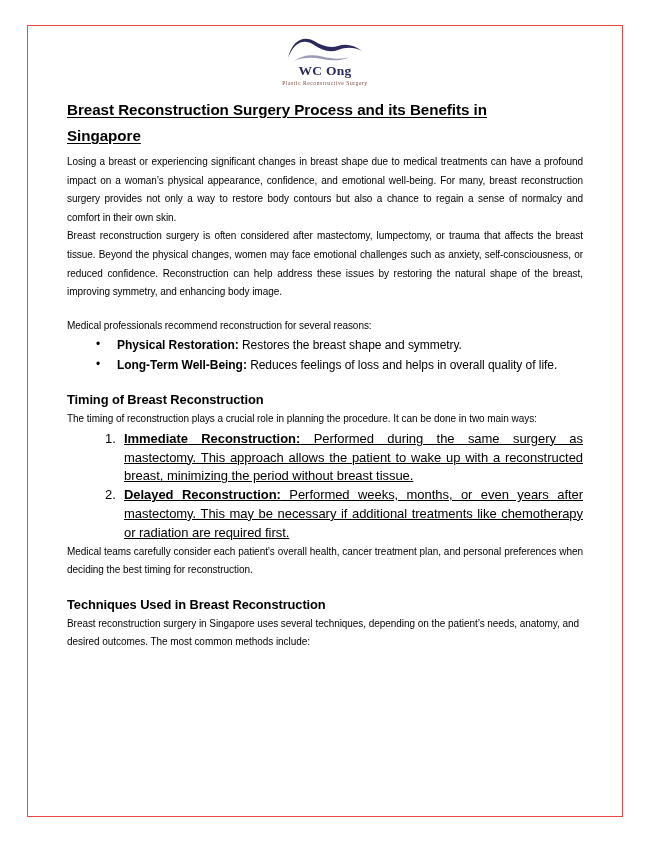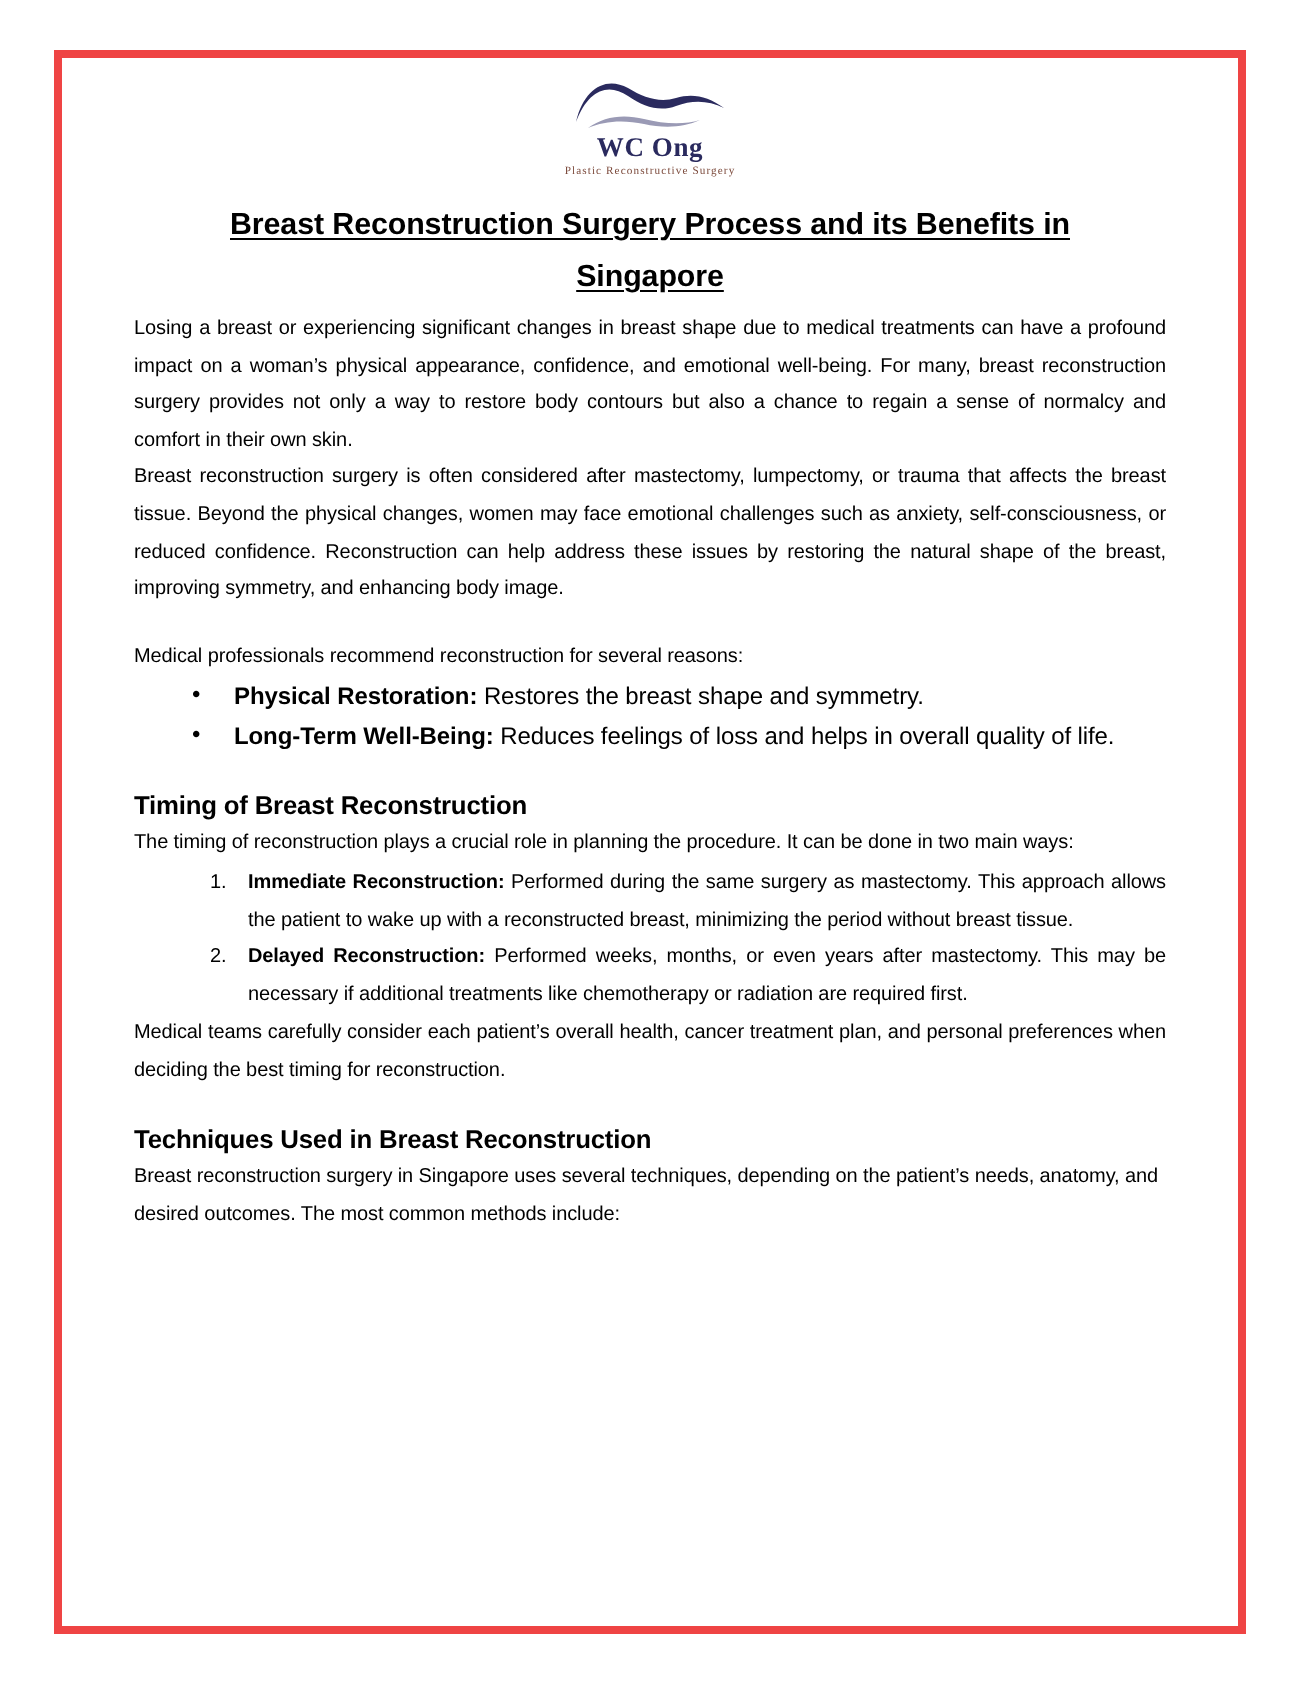--- a/index.html
+++ b/index.html
@@ -16,21 +16,21 @@
     overflow: hidden;
   }
 
   
   #page-frame {
     position: absolute;
     left: 27px;
     top: 25px;
     width: 596px;
     height: 792px;
-    border: 4px solid #ef4444;
+    border: 1px solid #ef4444;
     box-sizing: border-box;
     background: #ffffff;
   }
 
   
   .logo-block {
     text-align: center;
     padding-top: 10px;
   }
   .logo-mark {
@@ -59,21 +59,20 @@
   .content {
     margin: 0 auto;
     width: 516px;
     padding-top: 10px;
   }
 
   
   .doc-title {
     font-size: 15.2px;
     font-weight: bold;
-    text-align: center;
     line-height: 26px;
     margin: 0 0 4px 0;
     letter-spacing: -0.05px;
   }
   .doc-title .u {
     text-decoration: underline;
     text-underline-offset: 2px;
   }
 
   
@@ -116,27 +115,28 @@
     font-size: 12px;
   }
 
   ol.numbers {
     margin: 1px 0 0 0;
     padding: 0 0 0 42px;
     list-style: none;
     counter-reset: numitem;
   }
   ol.numbers > li {
-    font-size: 10px;
+    font-size: 13px;
     line-height: 18.8px;
     text-align: justify;
     position: relative;
     padding-left: 15px;
     counter-increment: numitem;
     letter-spacing: -0.05px;
+    text-decoration: underline;
   }
   ol.numbers > li::before {
     content: counter(numitem) ".";
     position: absolute;
     left: -4px;
     top: 0;
     width: 14px;
     text-align: left;
   }
 

